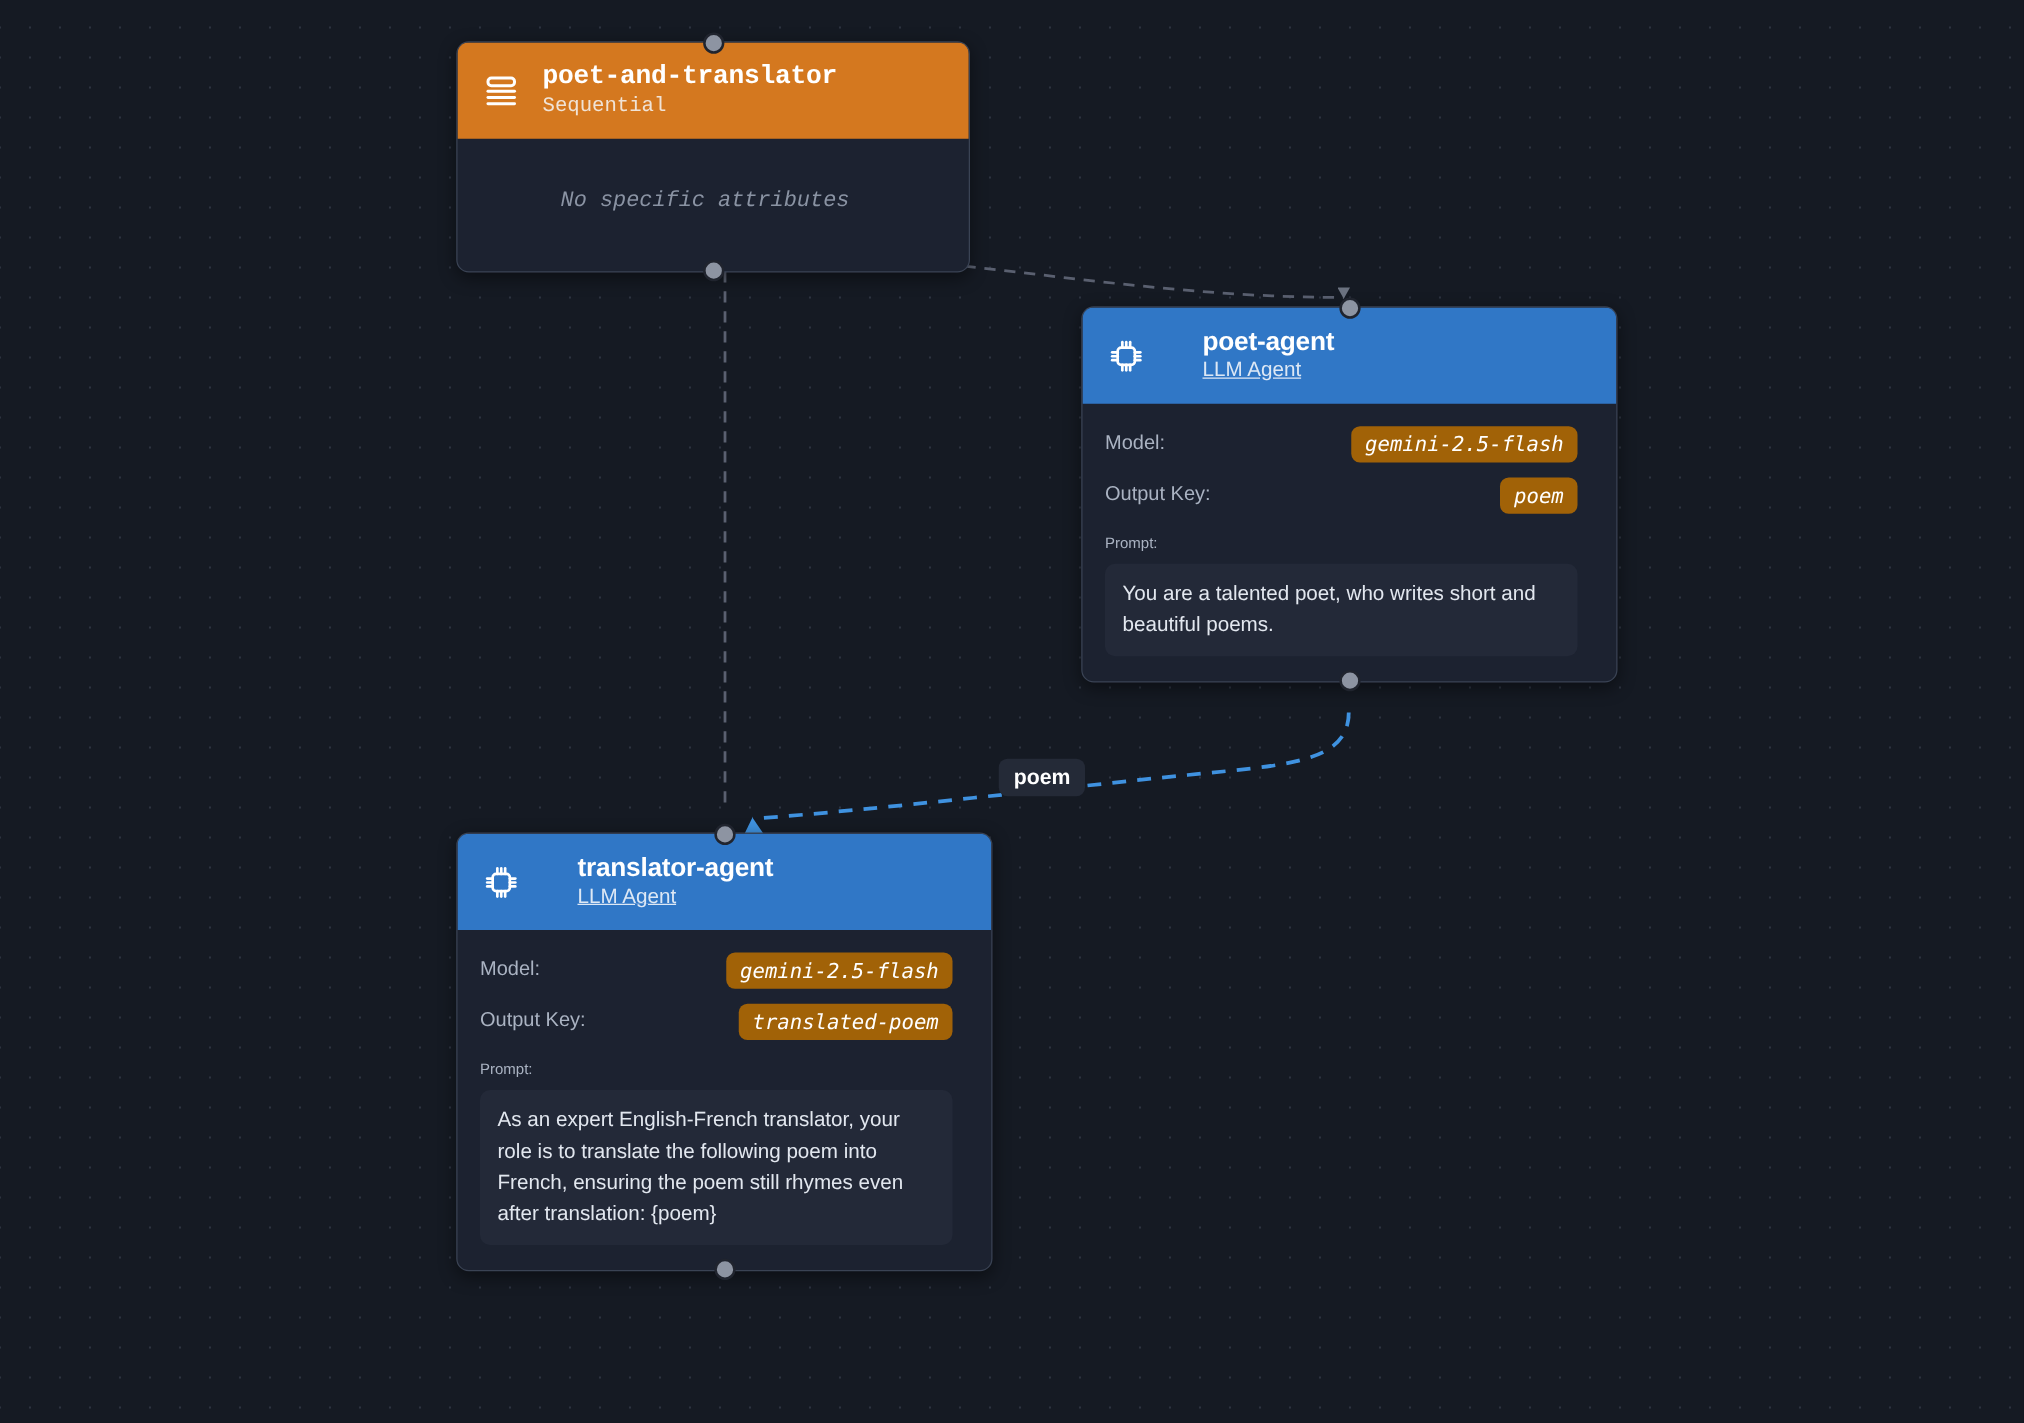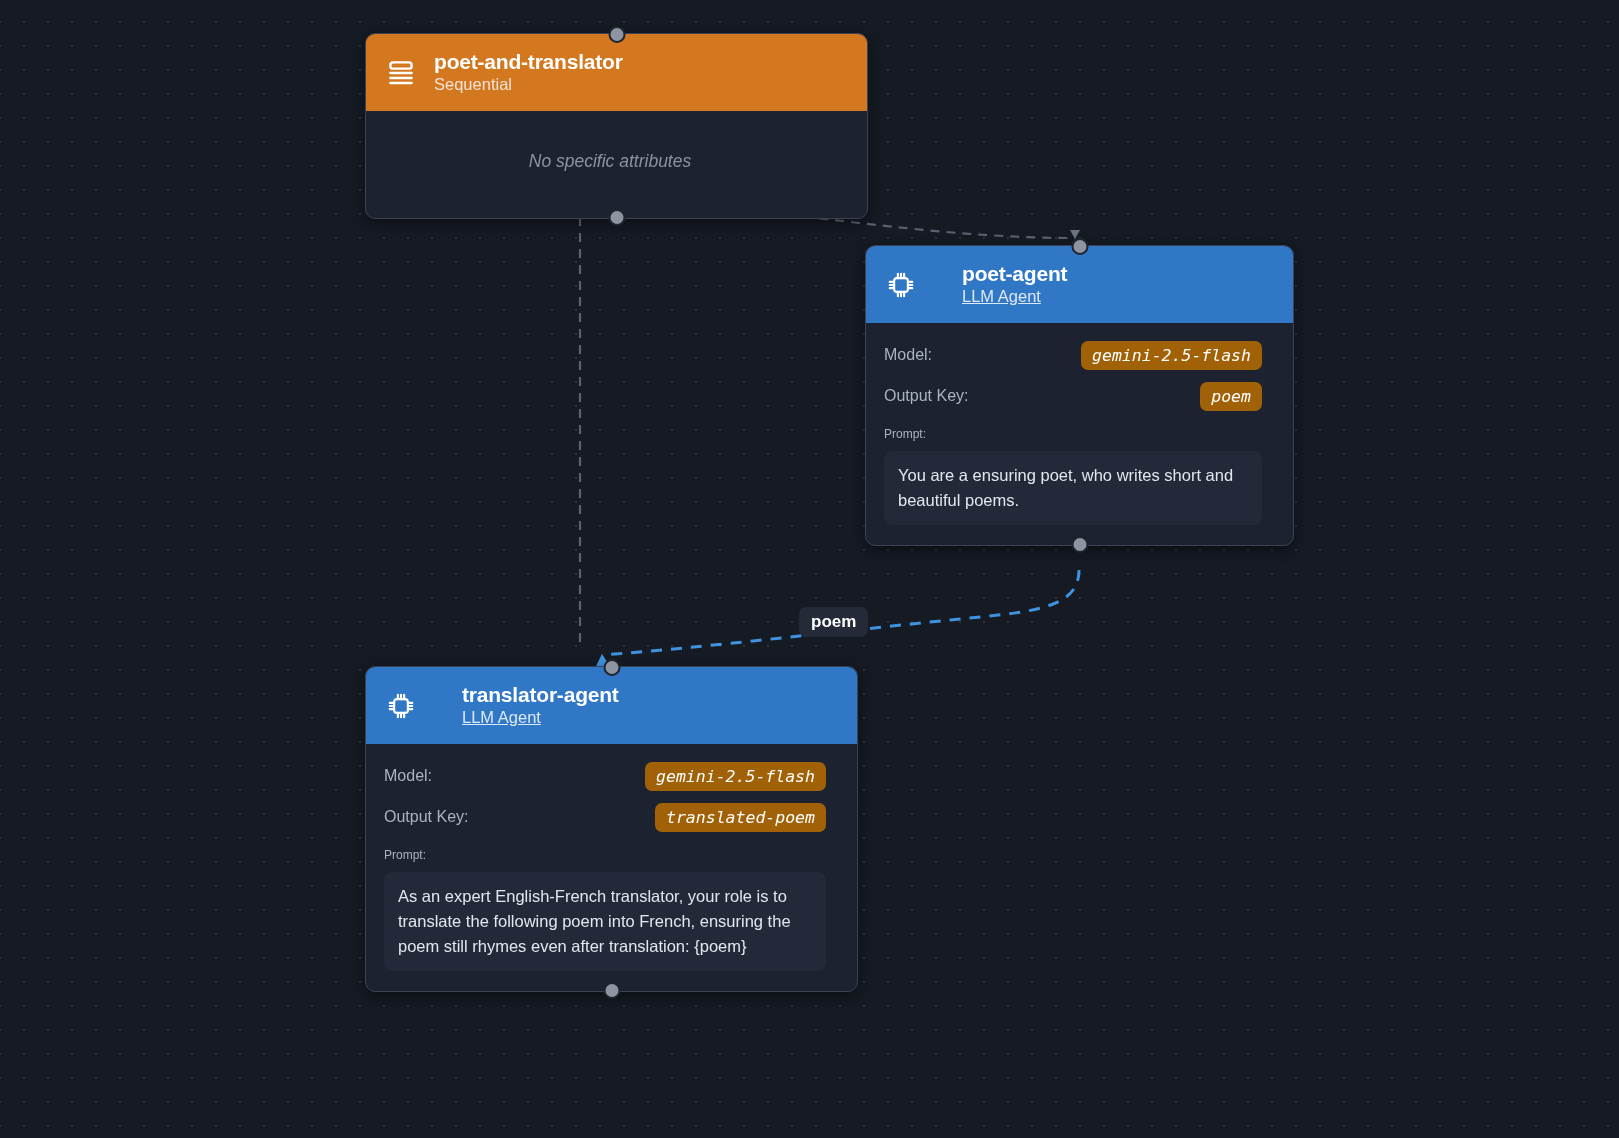--- a/index.html
+++ b/index.html
@@ -141,23 +141,23 @@
     background: #242a37;
     border-radius: 7px;
     padding: 5px 12px;
     font-size: 17px;
     font-weight: bold;
     color: #ffffff;
     z-index: 6;
     white-space: nowrap;
   }
 
-  #node-sequential { left: 365px; top: 33px; width: 503px; }
+  #node-sequential { left: 365px; top: 33px; width: 411px; font-family: Liberation Mono, monospace; }
   #node-poet      { left: 865px; top: 245px; width: 429px; }
-  #node-translator{ left: 365px; top: 666px; width: 493px; }
+  #node-translator{ left: 365px; top: 666px; width: 429px; }
 </style>
 </head>
 <body>
 
 <div id="canvas">
 
   <svg id="edges" viewBox="0 0 1619 1138" xmlns="http://www.w3.org/2000/svg">
     <defs>
       <marker id="arrow-gray" markerWidth="12" markerHeight="12" refX="5" refY="9" orient="auto" markerUnits="userSpaceOnUse">
         <path d="M0,1 L10,1 L5,10 Z" fill="#6b7280"></path>
@@ -227,21 +227,21 @@
       <div class="node-body">
         <div class="attr-row">
           <span class="attr-label">Model:</span>
           <span class="chip">gemini-2.5-flash</span>
         </div>
         <div class="attr-row">
           <span class="attr-label">Output Key:</span>
           <span class="chip">poem</span>
         </div>
         <div class="prompt-label">Prompt:</div>
-        <div class="prompt-box">You are a ensuring poet, who writes short and beautiful poems.</div>
+        <div class="prompt-box">You are a talented poet, who writes short and beautiful poems.</div>
       </div>
     </div>
     <div class="handle bottom"></div>
   </div>
 
   <div class="node" id="node-translator">
     <div class="handle top"></div>
     <div class="node-inner">
       <div class="node-header header-blue">
         <span class="node-icon">

